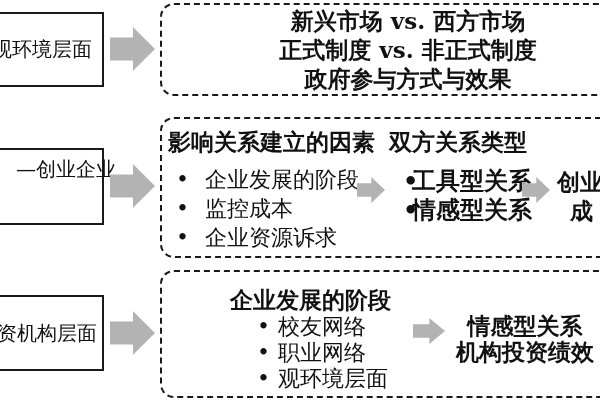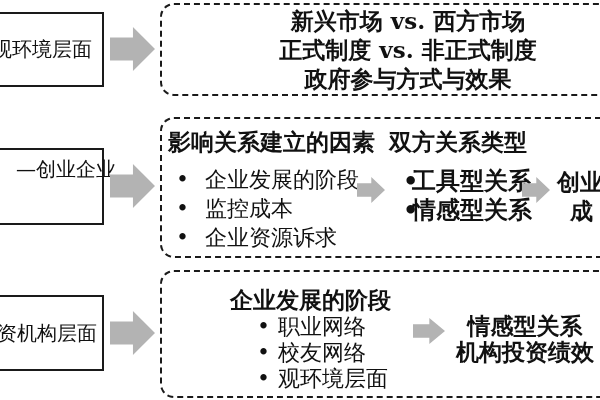--- a/index.html
+++ b/index.html
@@ -102,22 +102,22 @@
     </div>
   </div>
 
   <div class="solid-box box3">
     <span>资机构层面</span>
   </div>
   <div class="big-arrow a3"></div>
   <div class="dashed-box d3">
     <div class="panel-header3">企业发展的阶段</div>
     <ul class="networks">
+      <li>校友网络</li>
       <li>职业网络</li>
-      <li>校友网络</li>
       <li>观环境层面</li>
     </ul>
     <div class="small-arrow m3"></div>
     <div class="outcome3">
       <div>情感型关系</div>
       <div>机构投资绩效</div>
     </div>
   </div>
 
 </div>

